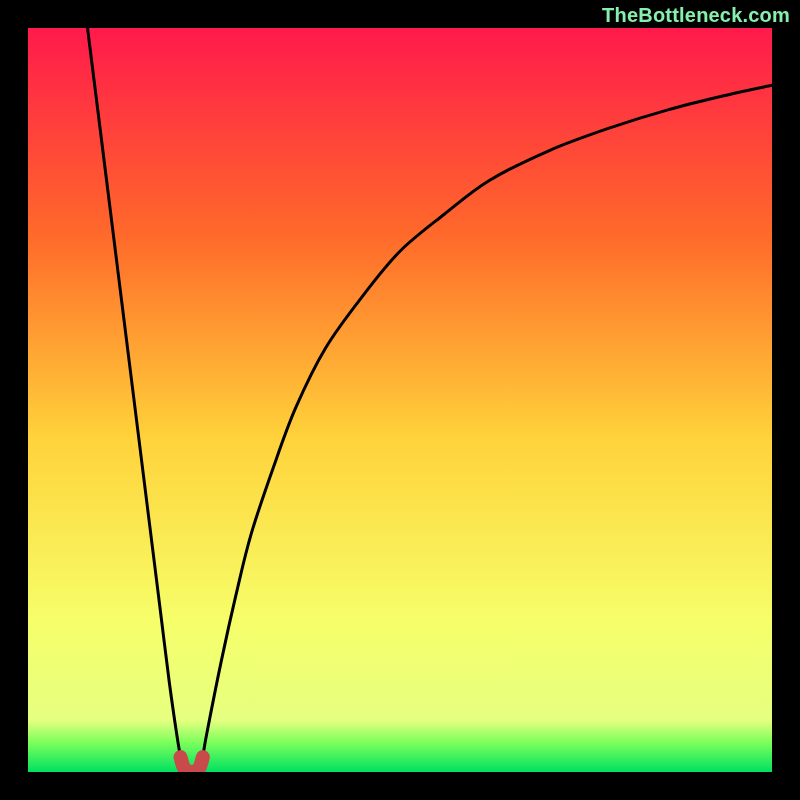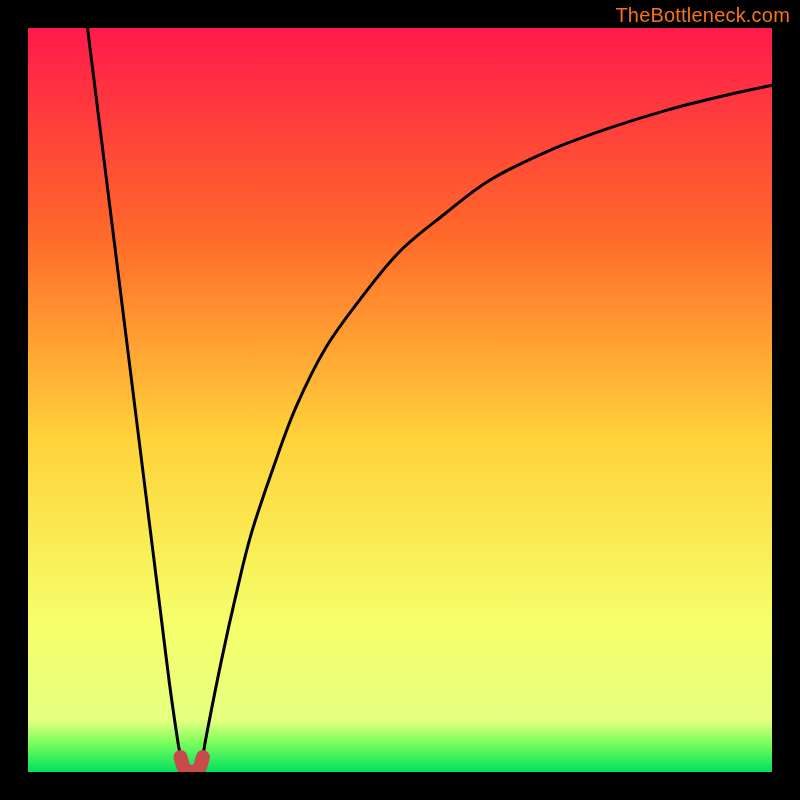--- a/index.html
+++ b/index.html
@@ -24,23 +24,23 @@
     left: 28px;
     top: 28px;
     width: 744px;
     height: 744px;
     overflow: hidden;
   }
   .watermark {
     position: absolute;
     top: 4px;
     right: 10px;
-    color: #f97316;
+    color: #86efac;
     font-size: 20px;
-    font-weight: 400;
+    font-weight: 700;
     letter-spacing: 0.2px;
     z-index: 10;
   }
   svg {
     display: block;
   }
 </style>
 </head>
 <body>
 

